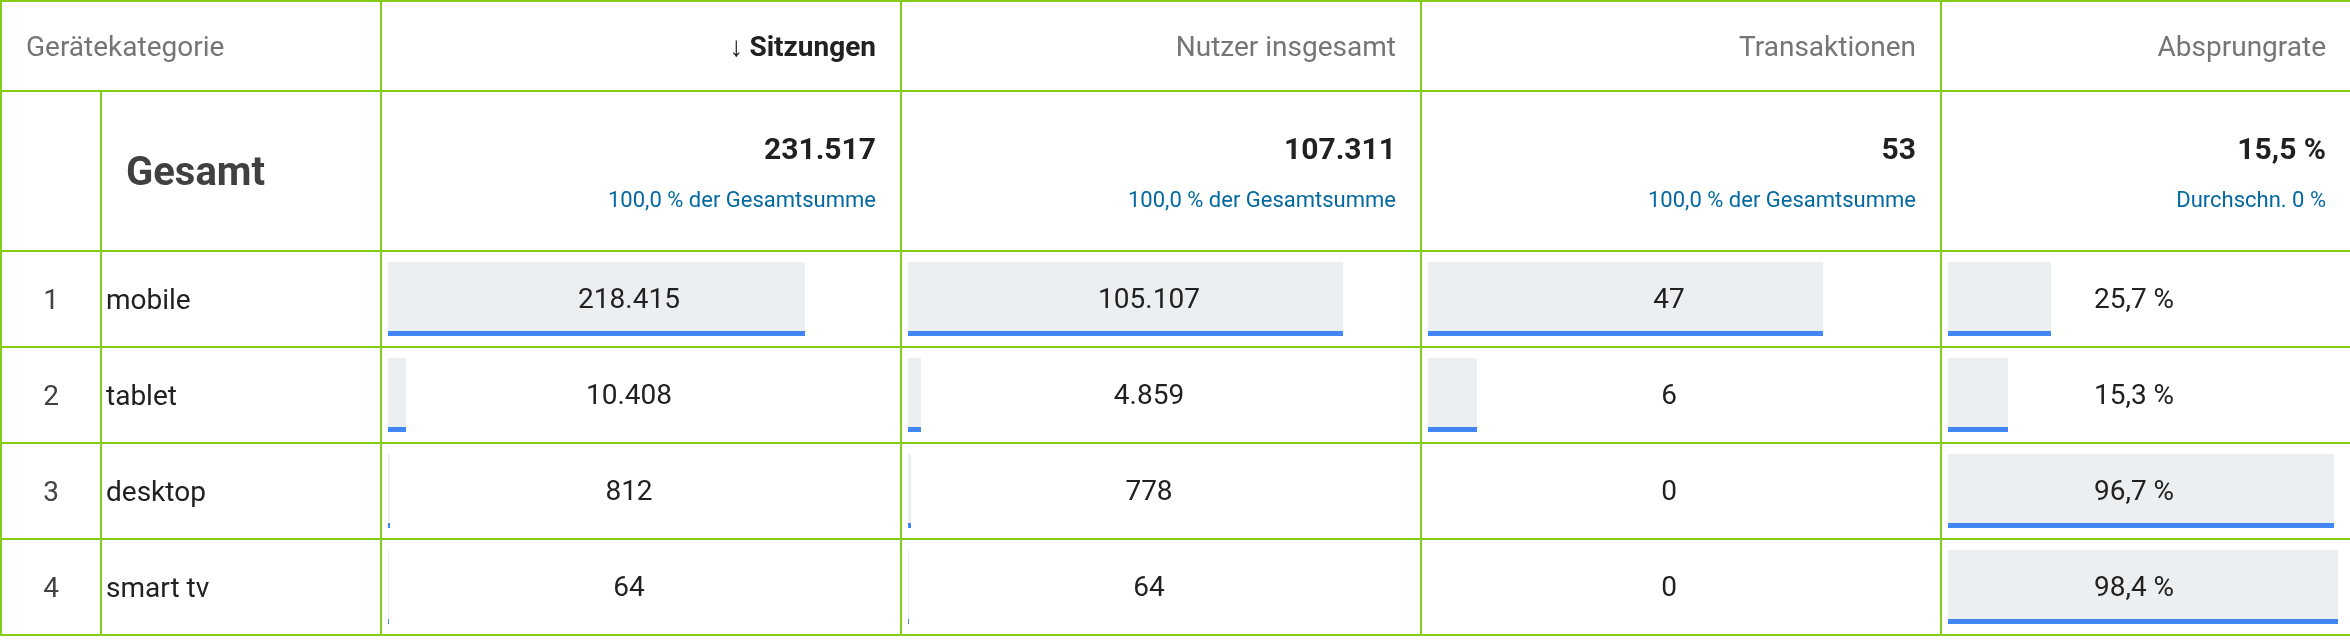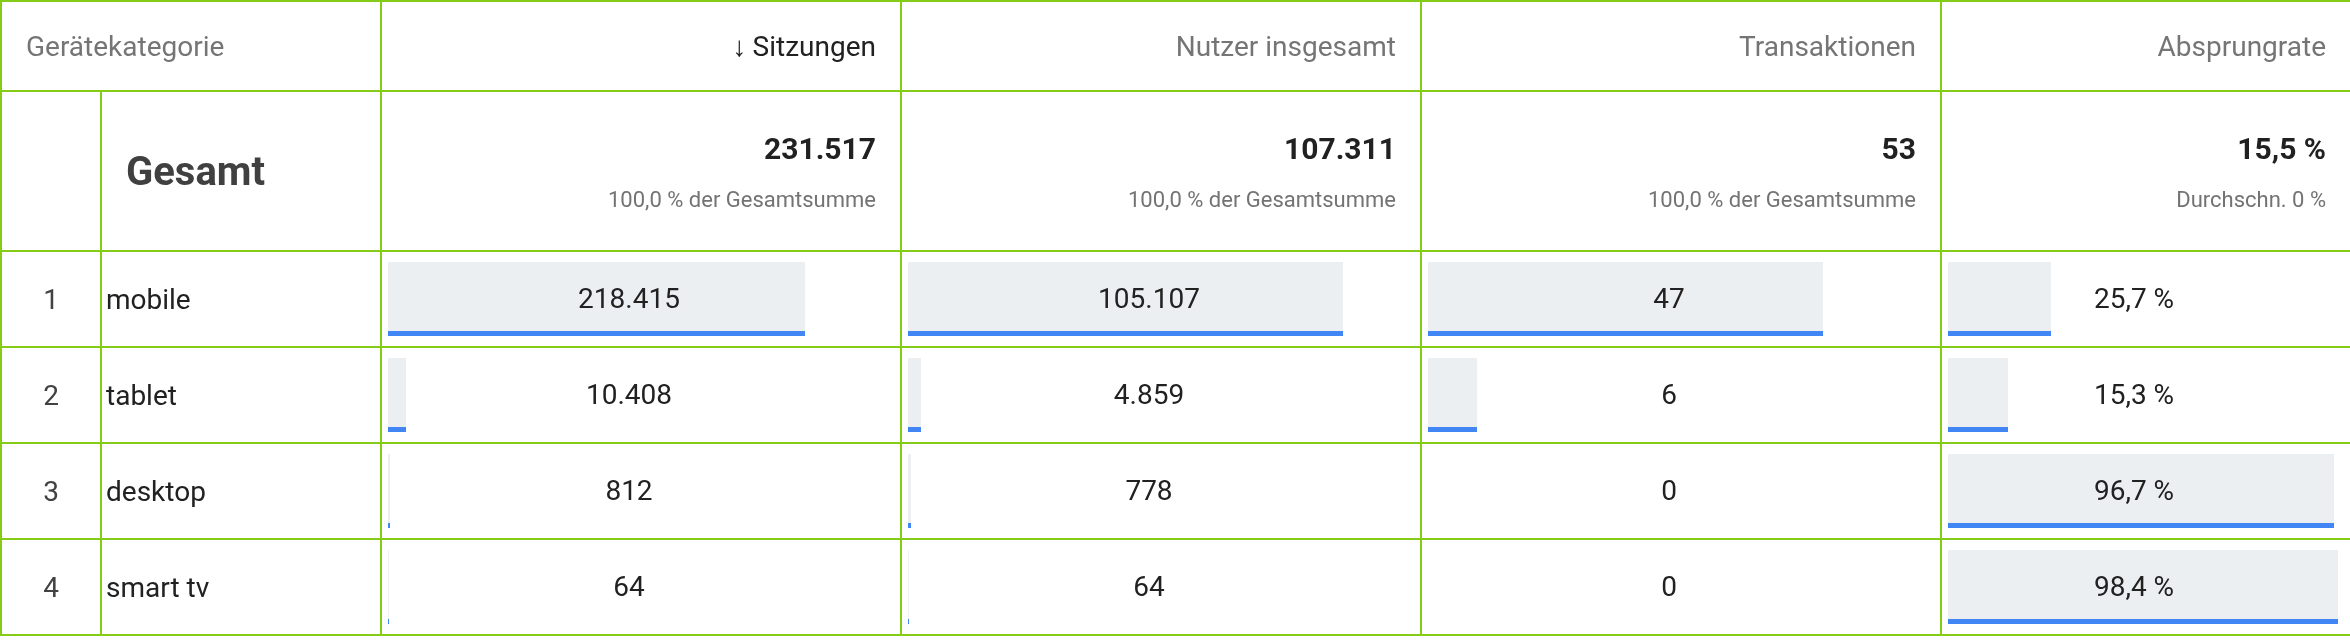--- a/index.html
+++ b/index.html
@@ -33,21 +33,21 @@
     color: #757575;
     font-size: 28px;
     height: 90px;
     text-align: right;
     padding: 0 24px;
   }
   tr.header th.cat {
     text-align: left;
   }
   tr.header th .sorted {
-    font-weight: 400;
+    font-weight: 700;
     color: #212121;
   }
   .sort-icon {
     display: inline-block;
     margin-right: 6px;
     color: #212121;
     font-weight: 700;
   }
 
   
@@ -67,21 +67,21 @@
   }
   tr.totals .big {
     font-weight: 700;
     font-size: 30px;
     color: #212121;
     display: block;
     margin-bottom: 21px;
   }
   tr.totals .sub {
     font-size: 22px;
-    color: #737373;
+    color: #0369a1;
     display: block;
   }
 
   
   tr.data td {
     height: 94px;
     font-size: 28px;
     color: #212121;
     position: relative;
     padding: 0;

